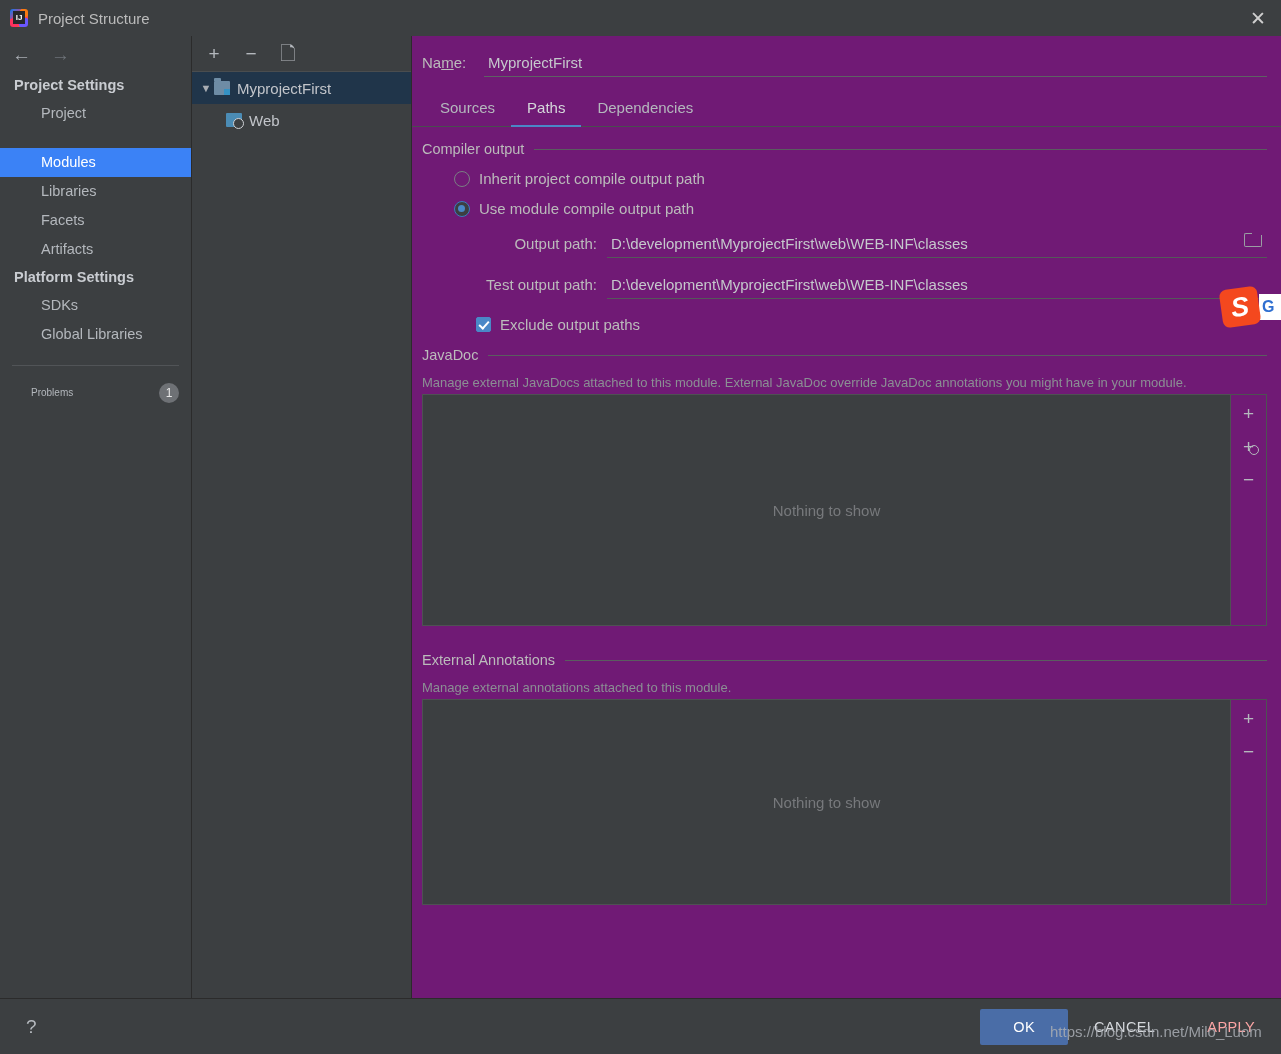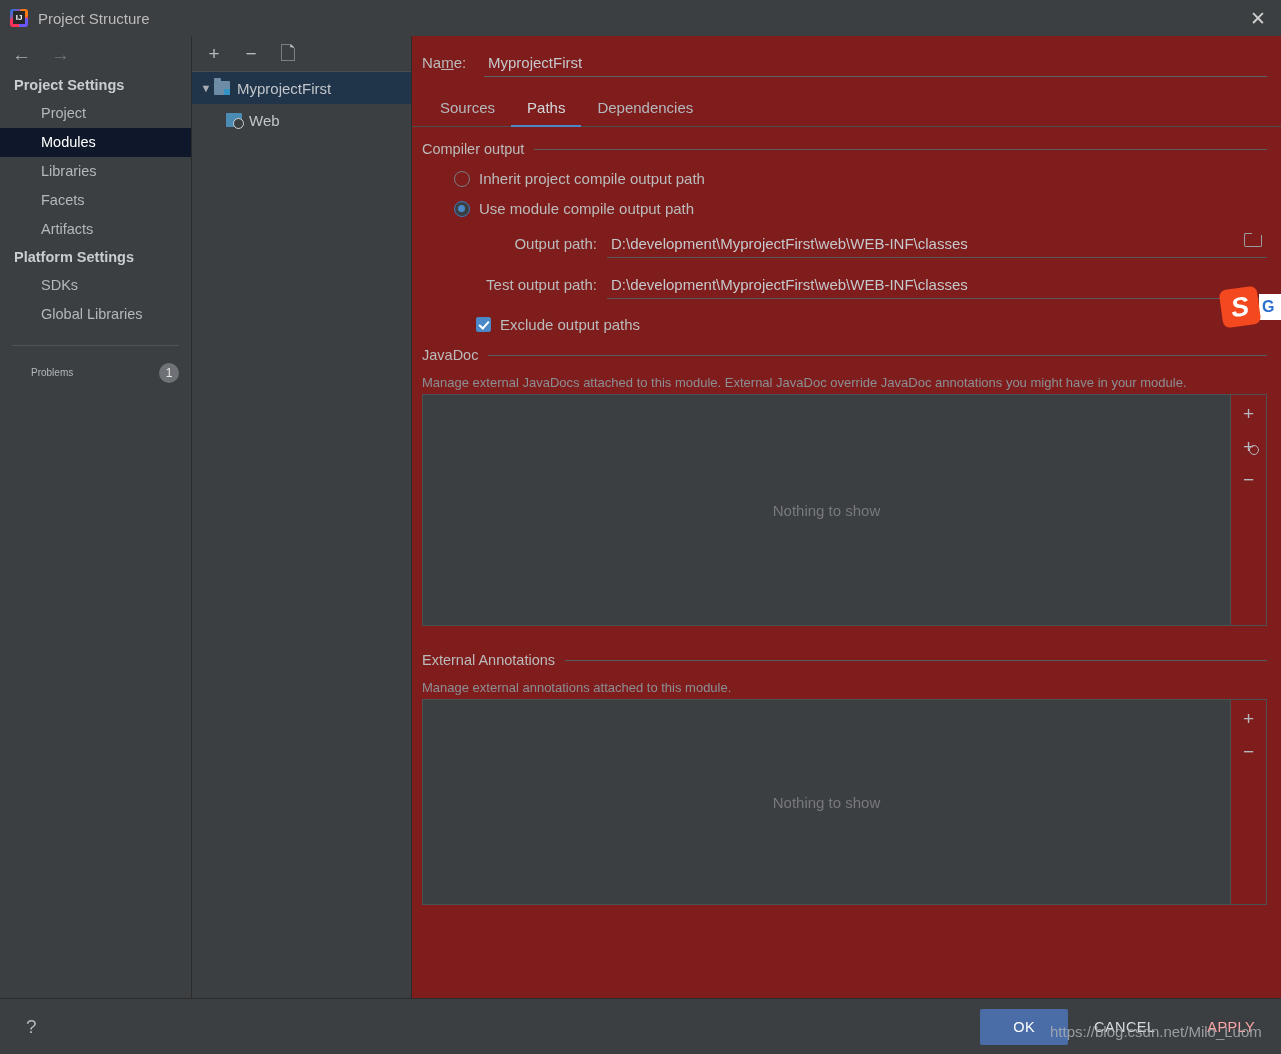--- a/index.html
+++ b/index.html
@@ -104,22 +104,23 @@
   .side-item {
     font-size: 14.5px;
     color: #b4b8bd;
     padding-left: 41px;
     height: 29px;
     line-height: 29px;
     cursor: pointer;
     white-space: nowrap;
   }
   .side-item.selected {
-    background: #0f172a;
+    background: #3b82f6;
     color: #ffffff;
+    margin-top: 20px;
   }
   #side-divider {
     height: 1px;
     background: #515457;
     margin: 16px 12px 12px 12px;
   }
   #problems-row {
     display: flex;
     align-items: center;
     padding-left: 31px;
@@ -218,21 +219,21 @@
     width: 9px; height: 9px;
     border-radius: 50%;
     background: #3c3f41;
     border: 1.5px solid #cfd2d6;
   }
   .tree-row.child { padding-left: 34px; }
 
   
   #detail {
     flex: 1;
-    background: #7f1d1d;
+    background: #701a75;
     position: relative;
     overflow: hidden;
   }
 
   
   #name-row {
     display: flex;
     align-items: baseline;
     padding: 16px 14px 0 10px;
   }

